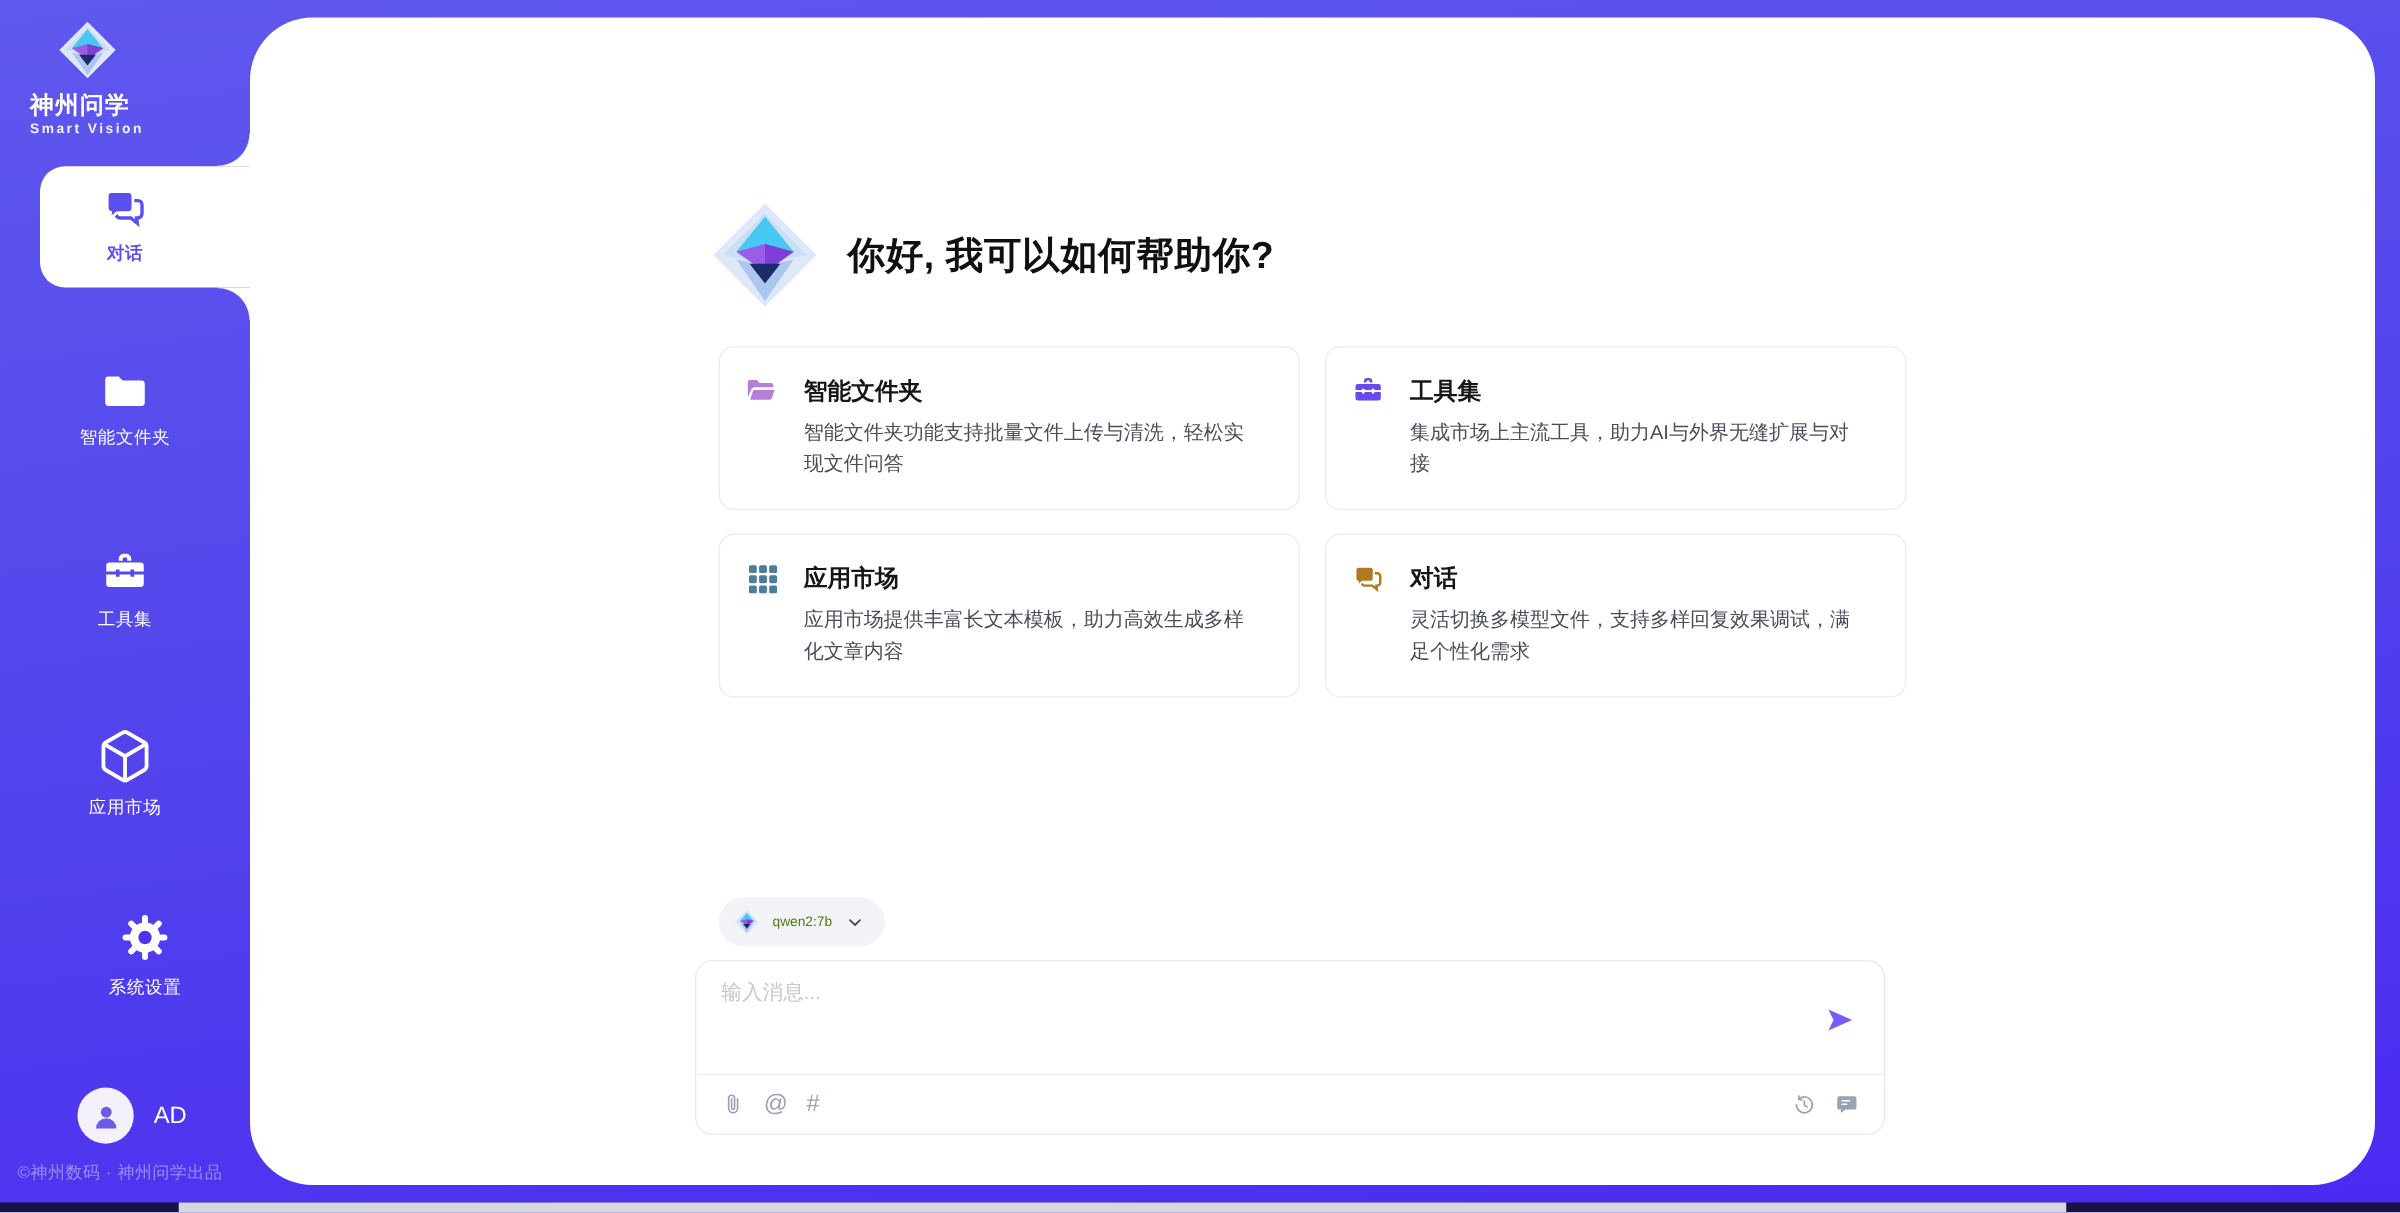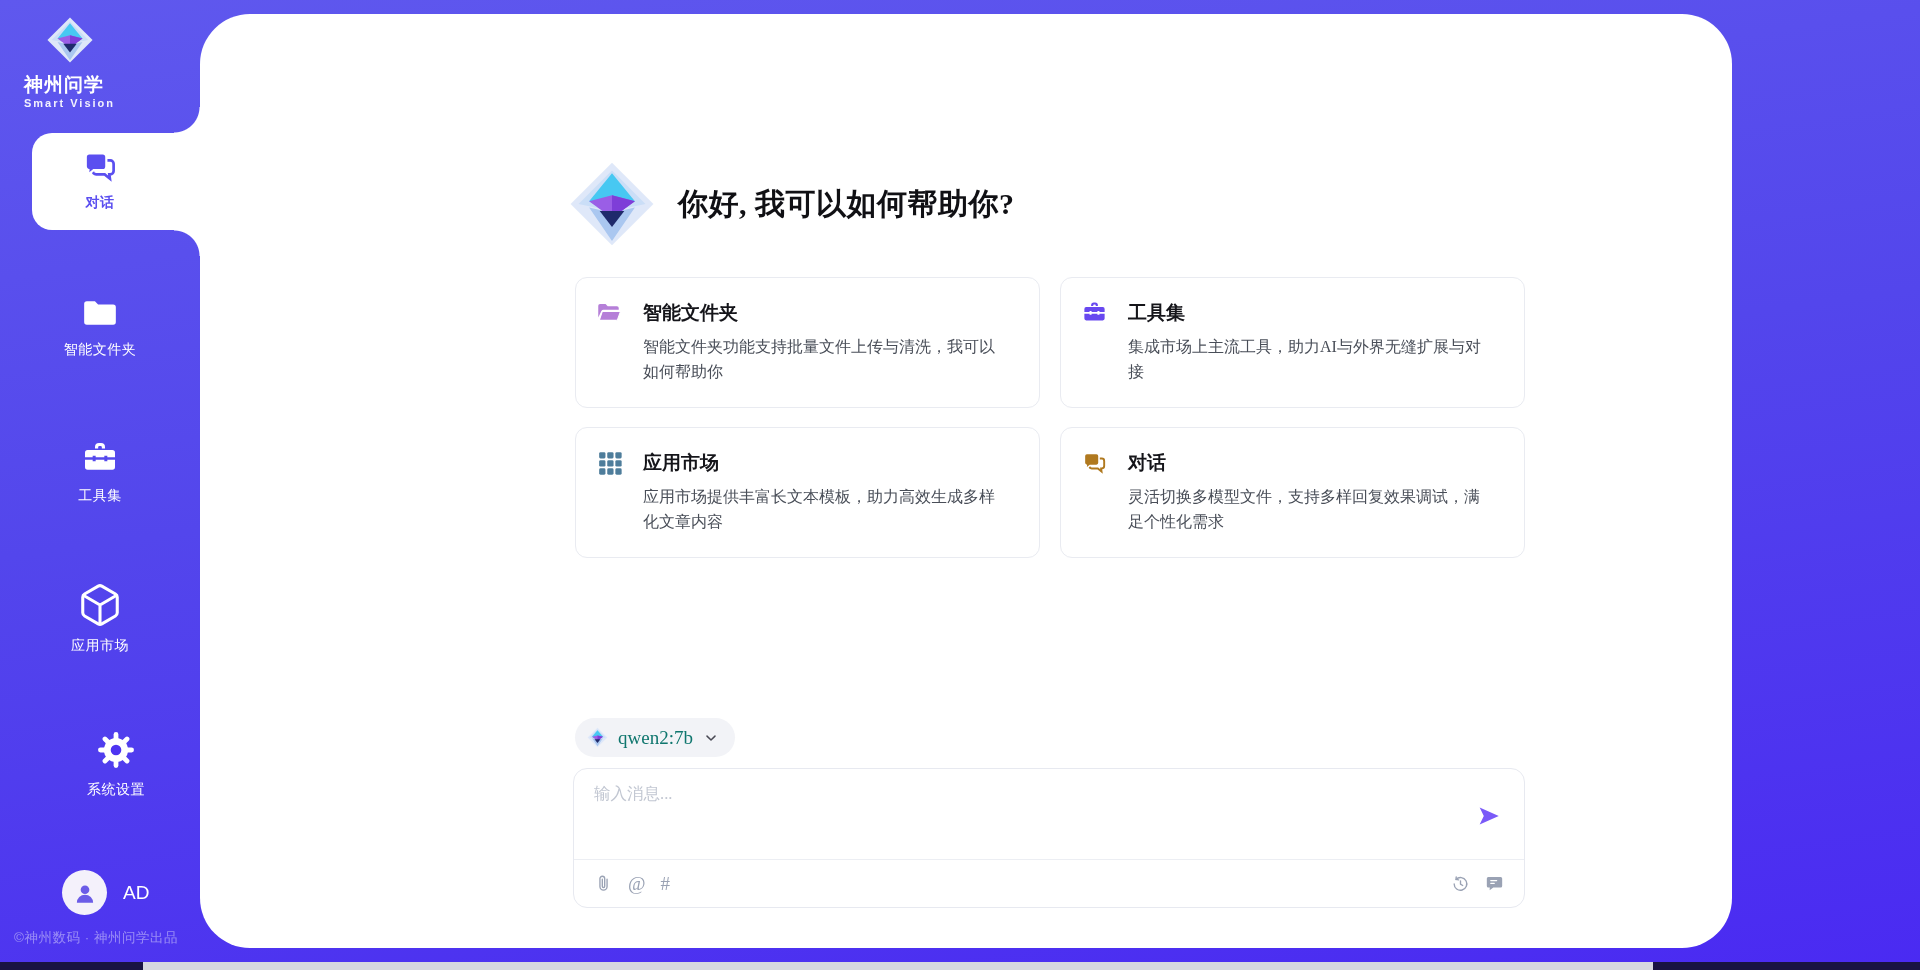--- a/index.html
+++ b/index.html
@@ -27,44 +27,44 @@
   .user-row { position:absolute; left:62px; top:870px; display:flex; align-items:center; gap:16px; cursor:pointer; }
   .avatar { width:45px; height:45px; border-radius:50%; background:#f4f1fb; display:flex; align-items:center; justify-content:center; overflow:hidden; }
   .user-name { color:#fff; font-size:19px; font-weight:500; }
   .copyright { position:absolute; left:14px; top:929px; color:rgba(255,255,255,.42); font-size:13.5px; letter-spacing:.5px; }
 
   
   .bottom-dark { position:absolute; left:0; right:0; bottom:0; height:8px; background:#191343; }
   .bottom-scroll { position:absolute; left:143px; bottom:0; width:1510px; height:8px; background:#d6d7e0; }
 
   
-  .panel { position:absolute; left:200px; top:14px; width:1532px; height:934px; background:#fff; border-radius:50px;font-family:Liberation Serif, serif; }
+  .panel { position:absolute; left:200px; top:14px; width:1700px; height:934px; background:#fff; border-radius:50px; }
 
   .greeting { position:absolute; left:368px; top:146px; display:flex; align-items:center; gap:22px; }
   .greeting-logo { width:88px; height:88px; }
   .greeting-text { font-size:30px; font-weight:700; color:#101014; letter-spacing:.5px; }
 
   .cards { position:absolute; left:375px; top:263px; width:950px; display:grid; grid-template-columns:465px 465px; grid-auto-rows:131px; column-gap:20px; row-gap:19px; }
   .card { background:#fff; border:1px solid #e9ebf1; border-radius:12px; padding:21px 24px 18px 20px; cursor:pointer; }
   .card-head { display:flex; align-items:center; }
   .card-icon { width:47px; flex:0 0 47px; }
   .card-icon svg { display:block; }
   .card-title { font-size:19px; font-weight:700; color:#15151a; }
   .card-desc { margin-left:47px; margin-top:9px; width:362px; font-size:16px; line-height:1.55; color:#494e58; }
 
   .ic-folder-open { color:#b57fd8; }
   .ic-toolbox-card { color:#6848f0; }
   .ic-grid { color:#4e7d9b; }
   .ic-chat-card { color:#b0791f; }
 
   .model-pill { position:absolute; left:375px; top:704px; height:39px; padding:0 16px 0 12px; background:#f2f3f7; border-radius:20px; display:inline-flex; align-items:center; gap:10px; cursor:pointer; }
   .model-pill .model-logo { width:21px; height:21px; }
-  .model-name { font-size:19px; color:#0f766e; }
-
-  .composer { position:absolute; left:373px; top:754px; width:952px; height:140px; background:#fff; border:1.5px solid #e7e9f0; border-radius:14px; }
+  .model-name { font-size:11px; color:#4d7c0f; }
+
+  .composer { position:absolute; left:356px; top:754px; width:952px; height:140px; background:#fff; border:1.5px solid #e7e9f0; border-radius:14px; }
   .composer-input { position:absolute; left:20px; top:14px; width:840px; height:58px; border:none; outline:none; resize:none; font-family:inherit; font-size:16.5px; color:#333; background:transparent; }
   .composer-input::placeholder { color:#c2c7d2; }
   .send-btn { position:absolute; right:22px; top:34px; width:26px; height:26px; cursor:pointer; background:none; border:none; }
   .composer-footer { position:absolute; left:0; right:0; bottom:0; height:48px; border-top:1px solid #eceef3; display:flex; align-items:center; padding:0 20px; color:#9aa2b4; }
   .tool-left { display:flex; align-items:center; gap:15px; }
   .tool-right { margin-left:auto; display:flex; align-items:center; gap:15px; }
   .tool-btn { background:none; border:none; color:#9aa2b4; cursor:pointer; display:flex; align-items:center; font-size:19px; font-weight:500; font-family:inherit; padding:0; }
 
   .hidden-defs { position:absolute; width:0; height:0; overflow:hidden; }
 </style>
@@ -101,21 +101,21 @@
       <div class="card">
         <div class="card-head">
           <span class="card-icon ic-folder-open">
             <svg width="27" height="27" viewBox="0 0 24 24">
               <path d="M2 6.1A1.6 1.6 0 0 1 3.6 4.5h4.9l1.9 2h8.2a1.6 1.6 0 0 1 1.6 1.6v1.5H6.7a2.2 2.2 0 0 0-2 1.3L2 16.5z" fill="currentColor"></path>
               <path d="M5.6 11h16.2l-2.5 6.9a1.7 1.7 0 0 1-1.6 1.1H2.9z" fill="currentColor" stroke="#fff" stroke-width="1"></path>
             </svg>
           </span>
           <span class="card-title">智能文件夹</span>
         </div>
-        <div class="card-desc">智能文件夹功能支持批量文件上传与清洗，我可以如何帮助你</div>
+        <div class="card-desc">智能文件夹功能支持批量文件上传与清洗，轻松实现文件问答</div>
       </div>
 
       <div class="card">
         <div class="card-head">
           <span class="card-icon ic-toolbox-card">
             <svg width="27" height="27" viewBox="0 0 24 24" fill="currentColor">
               <path d="M9 6.3V5.4A2.4 2.4 0 0 1 11.4 3h1.2A2.4 2.4 0 0 1 15 5.4v.9h-1.9v-.8a.7.7 0 0 0-.7-.7h-.8a.7.7 0 0 0-.7.7v.8z"></path>
               <path d="M4.6 7.2h14.8A1.6 1.6 0 0 1 21 8.8v2.7h-4.6v-.9h-1.8v.9H9.4v-.9H7.6v.9H3V8.8a1.6 1.6 0 0 1 1.6-1.6z"></path>
               <path d="M3 13h4.6v1h1.8v-1h5.2v1h1.8v-1H21v4.4A1.6 1.6 0 0 1 19.4 19H4.6A1.6 1.6 0 0 1 3 17.4z"></path>
             </svg>

